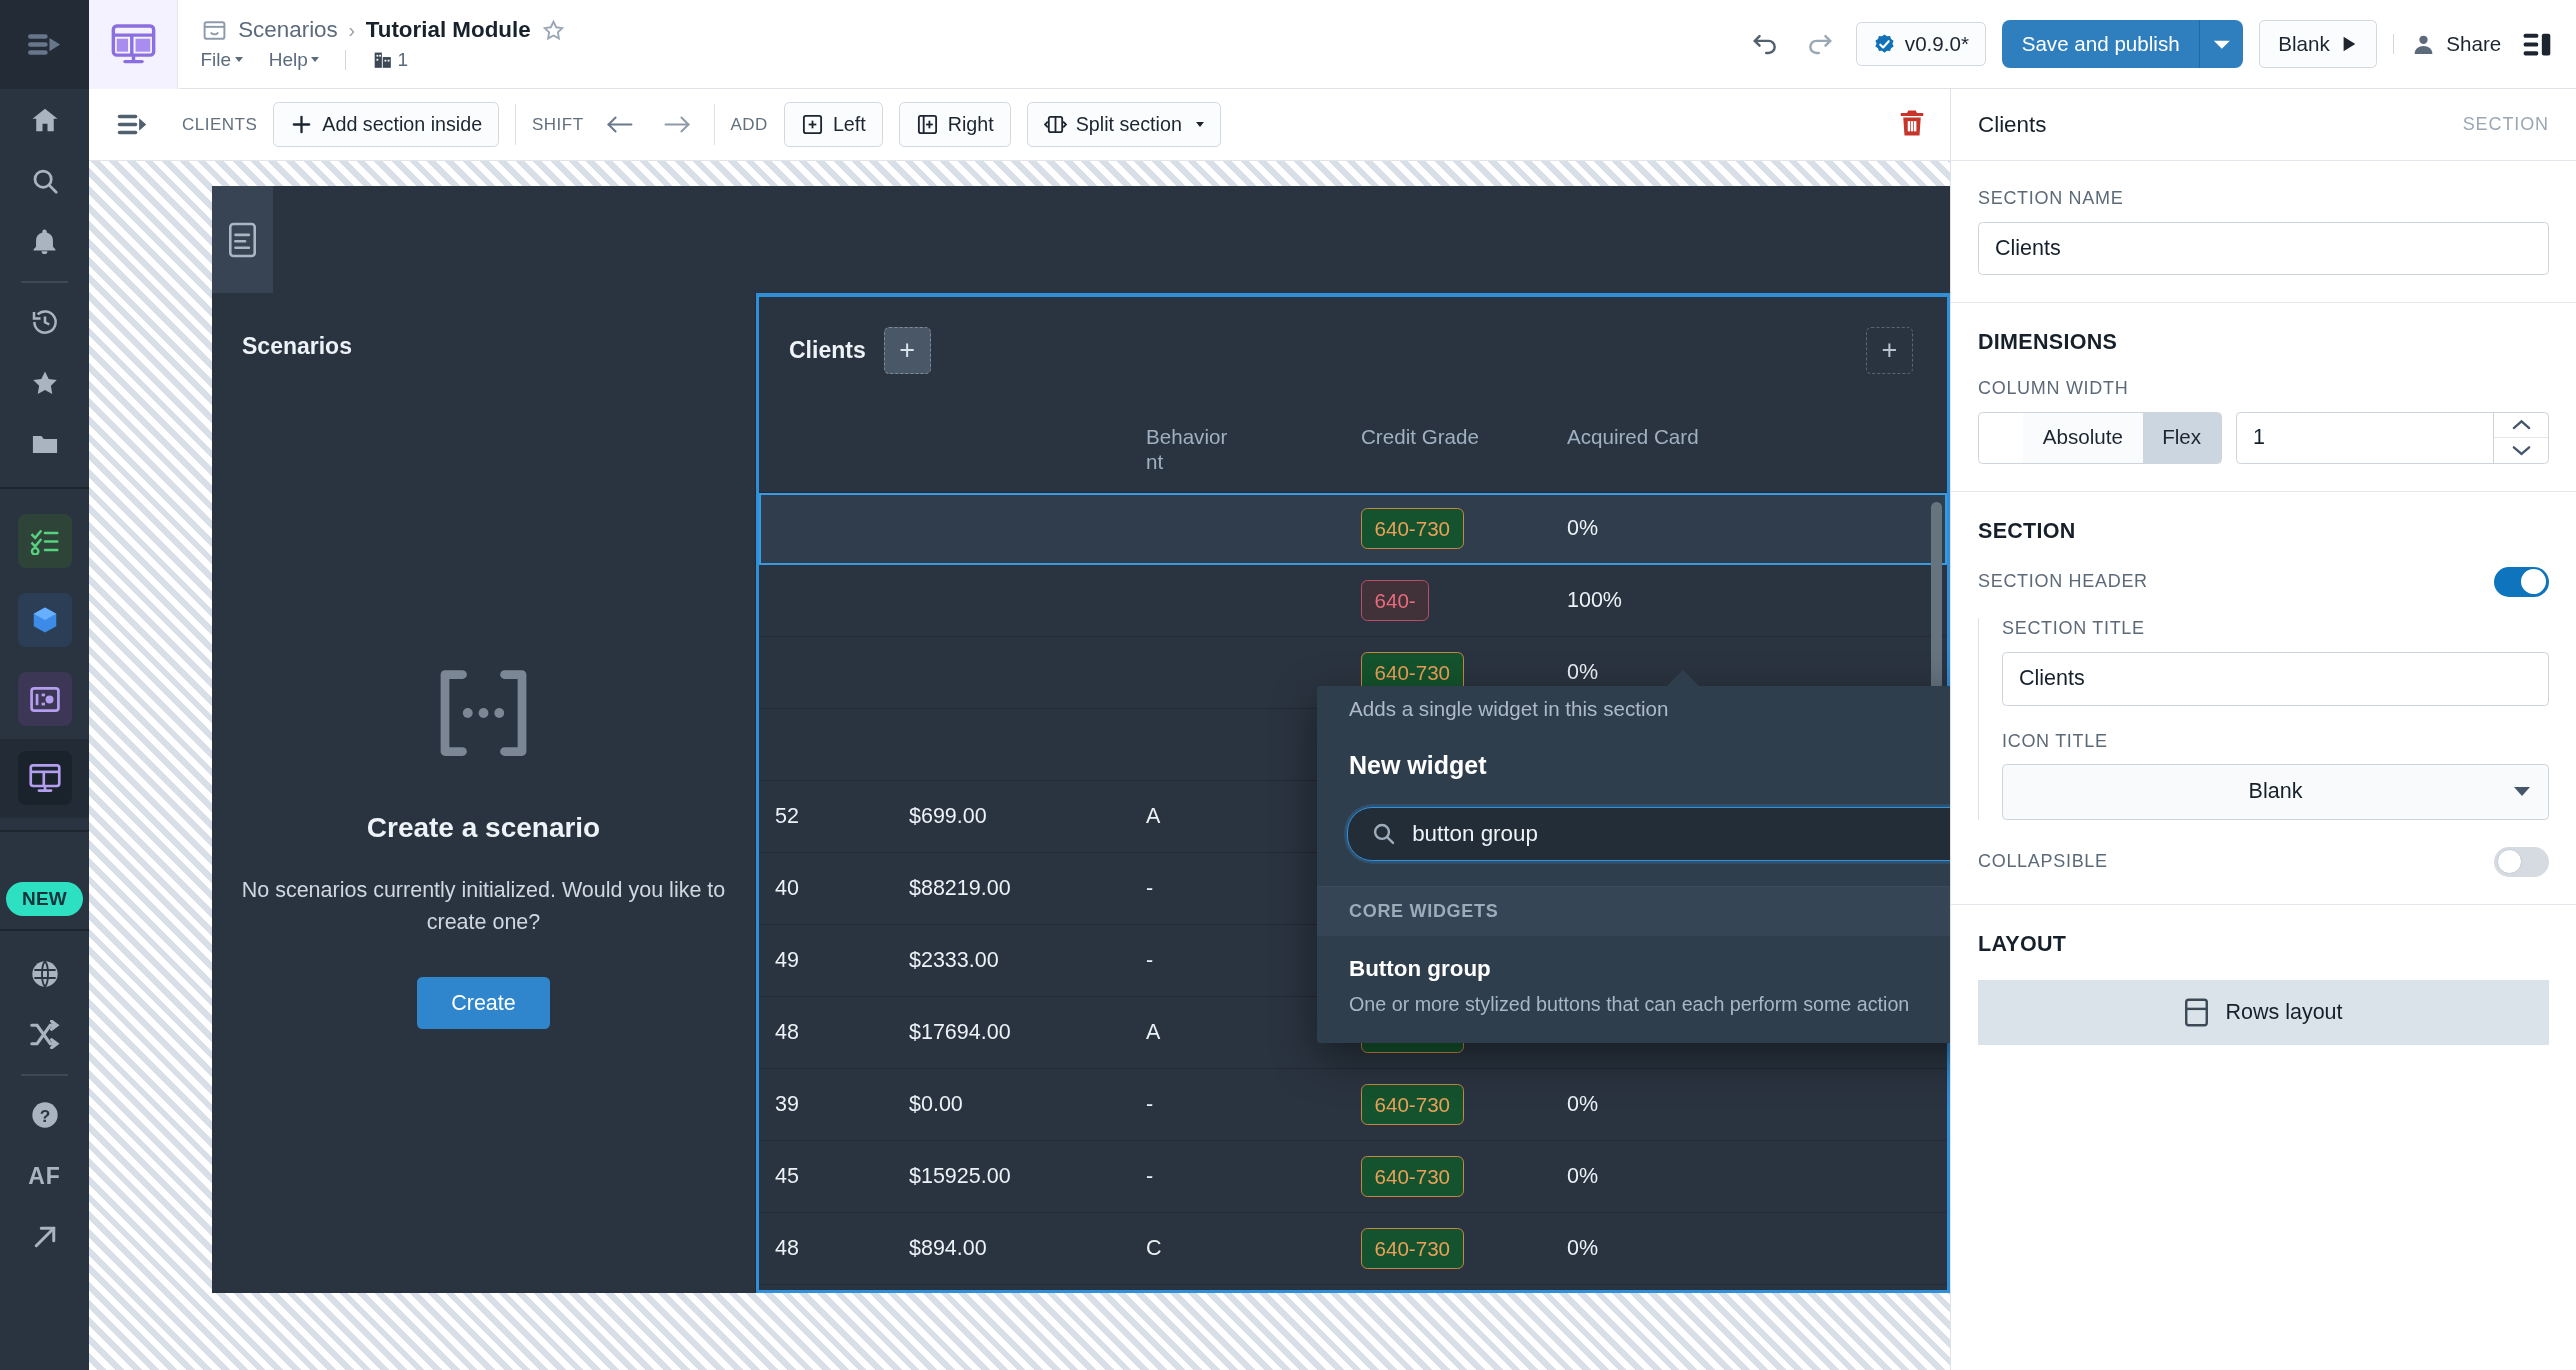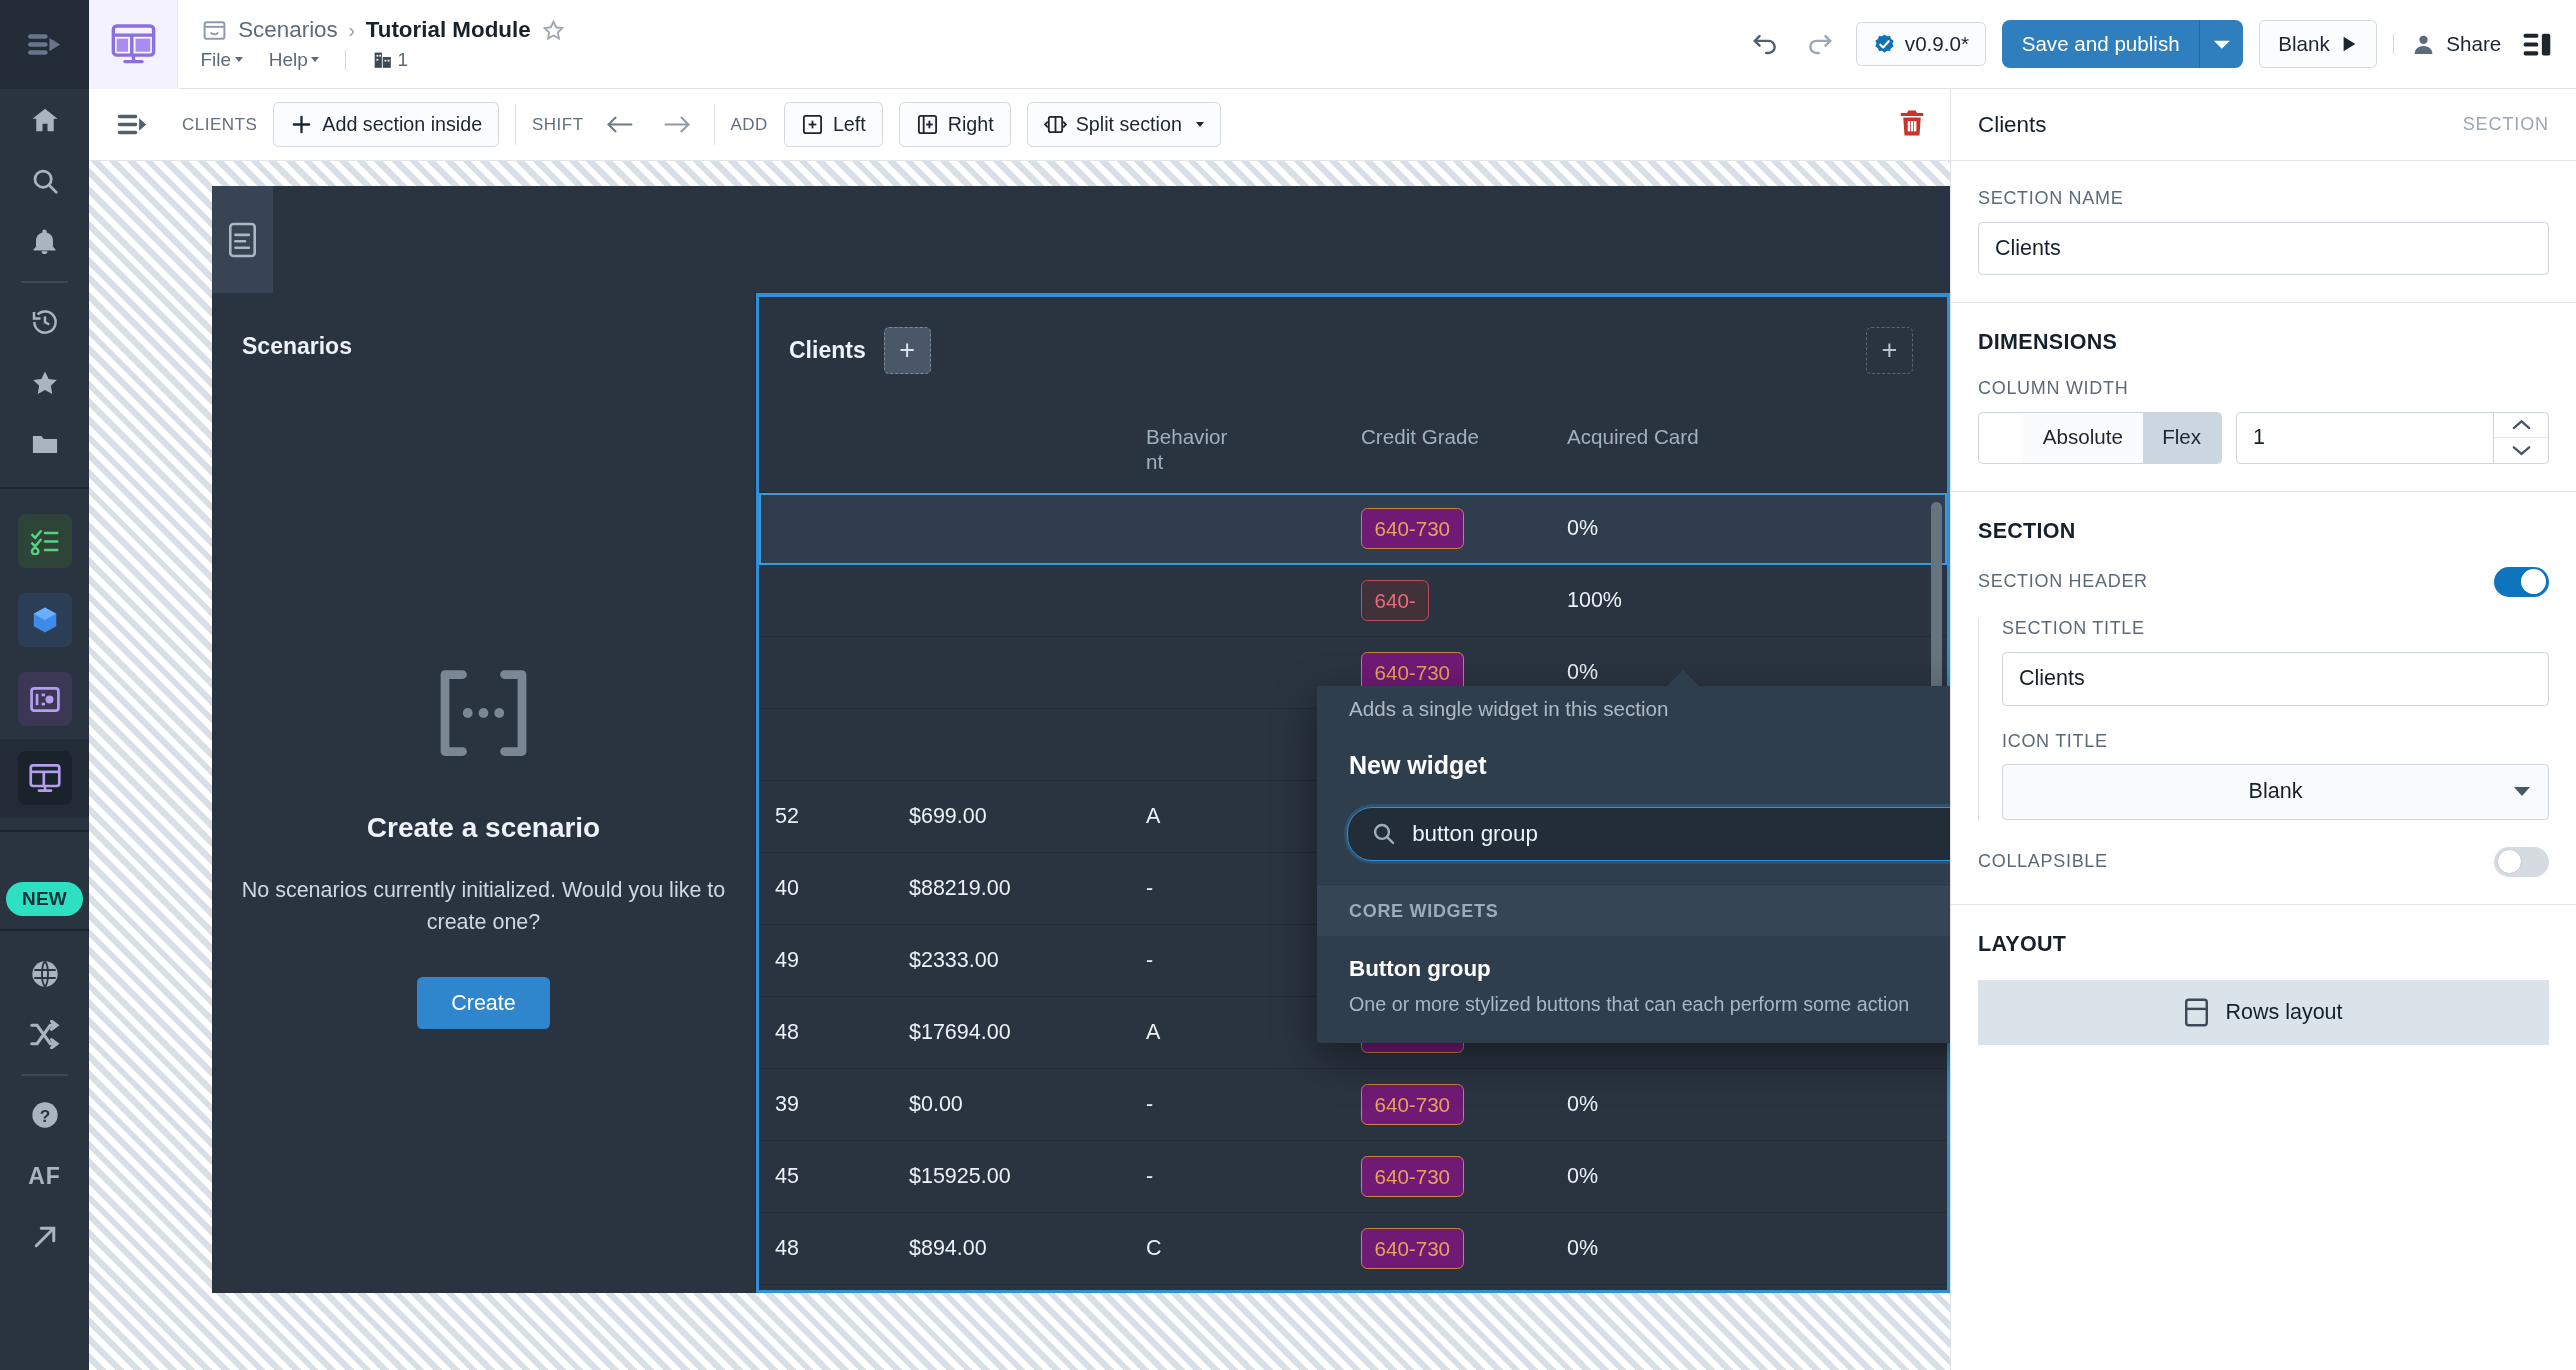--- a/index.html
+++ b/index.html
@@ -154,21 +154,21 @@
   .c1 { width:237px; }
   .c2 { width:215px; }
   .c3 { width:206px; }
   .c4 { width:224px; }
   .c5 { flex:1; }
   .trow.body { height:72px; color:#edf2f7; font-size:21.5px; }
   .trow.sel { outline:2.7px solid #3a9ae0; outline-offset:-2.7px; background:#2f3d4c; }
   .grade {
     display:inline-block;border-radius:6.3px;padding:7.2px 12.5px;font-size:20.6px;border:0.9px solid;
   }
-  .g-amber { color:#e9a159; border-color:#c98545; background:#701a75;text-align:right; }
+  .g-amber { color:#e9a159; border-color:#c98545; background:#14532d;text-align:right; }
   .g-red { color:#e96b7a; border-color:#b8505f; background:#41323a; }
   .g-green { color:#3fc9a3; border-color:#35a municipal; }
   .g-green { color:#3fc9a3; border-color:#2f9d80; background:#2c4146; }
   #tbl-scroll {
     position:absolute; right:5.4px; top:98px; width:10.7px; height:295px;
     background:#66747f; border-radius:5.4px;
   }
 
   
   #popup {

